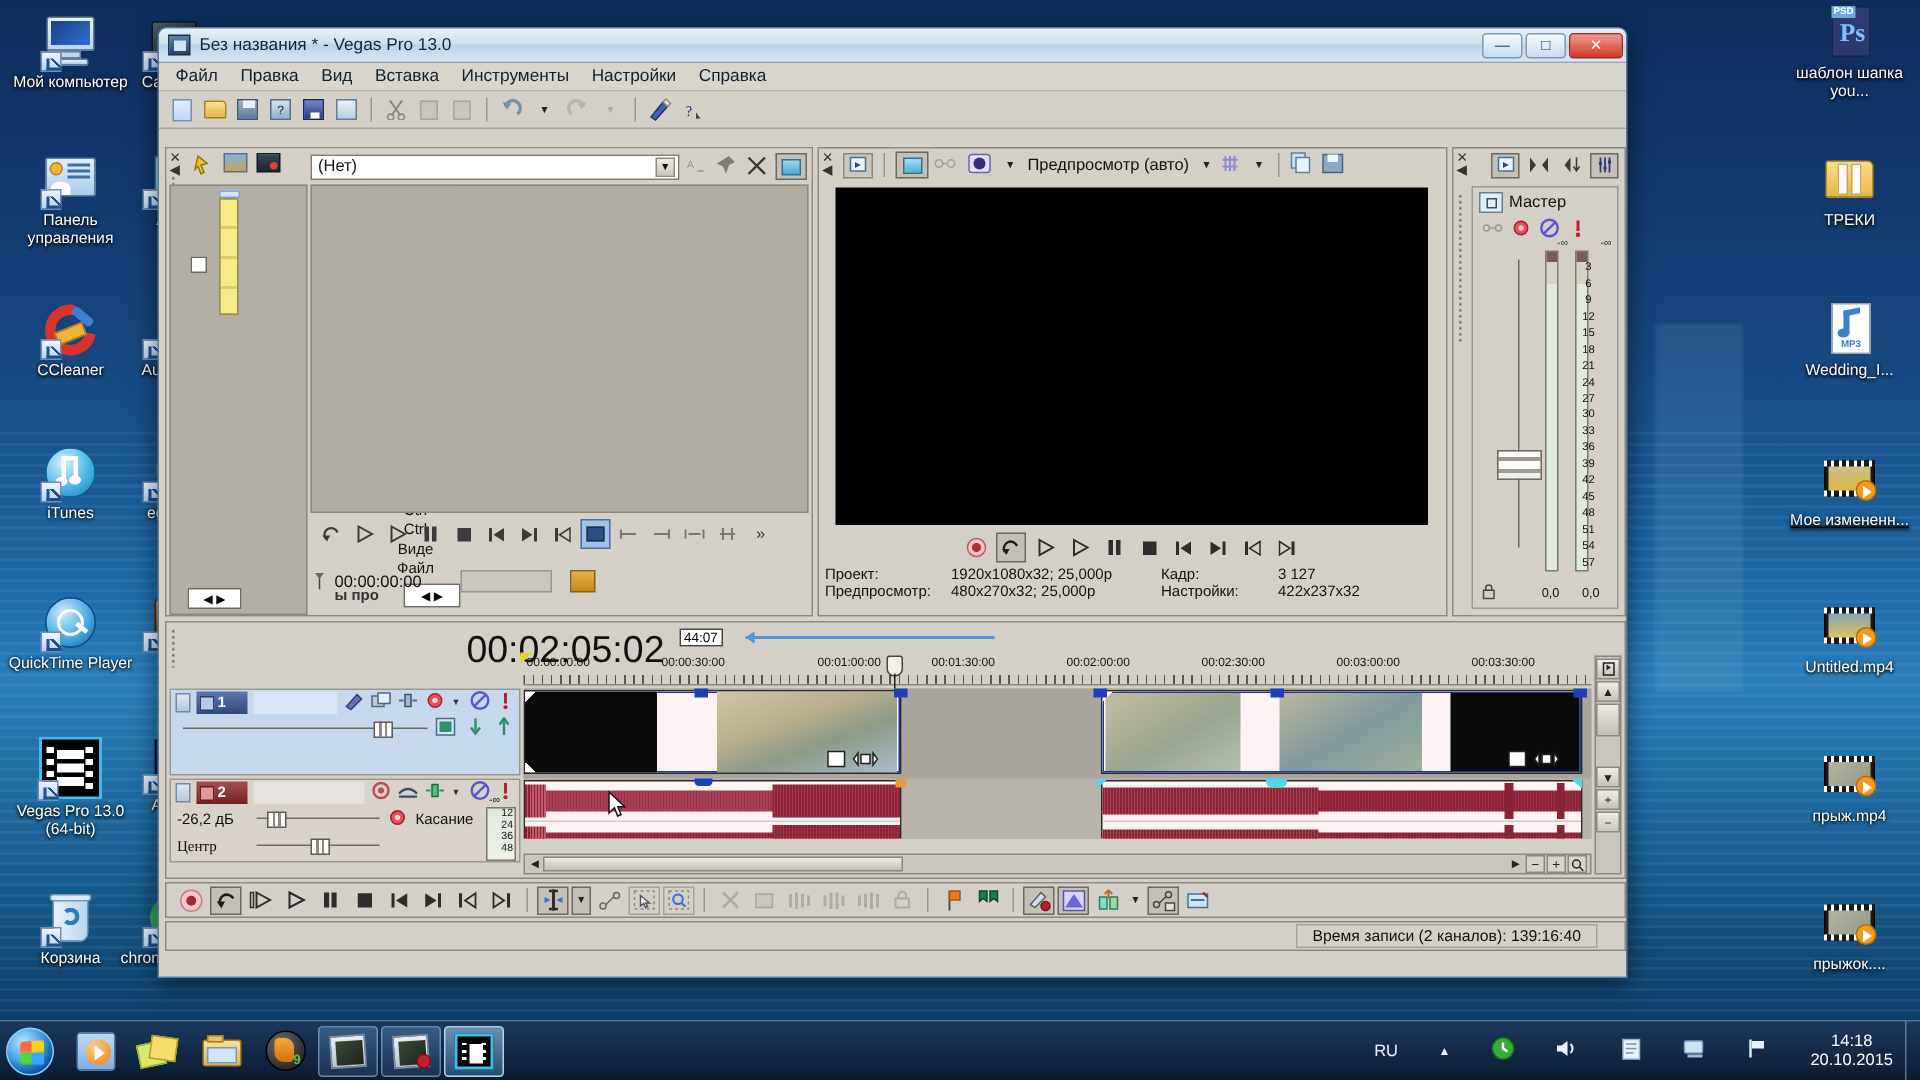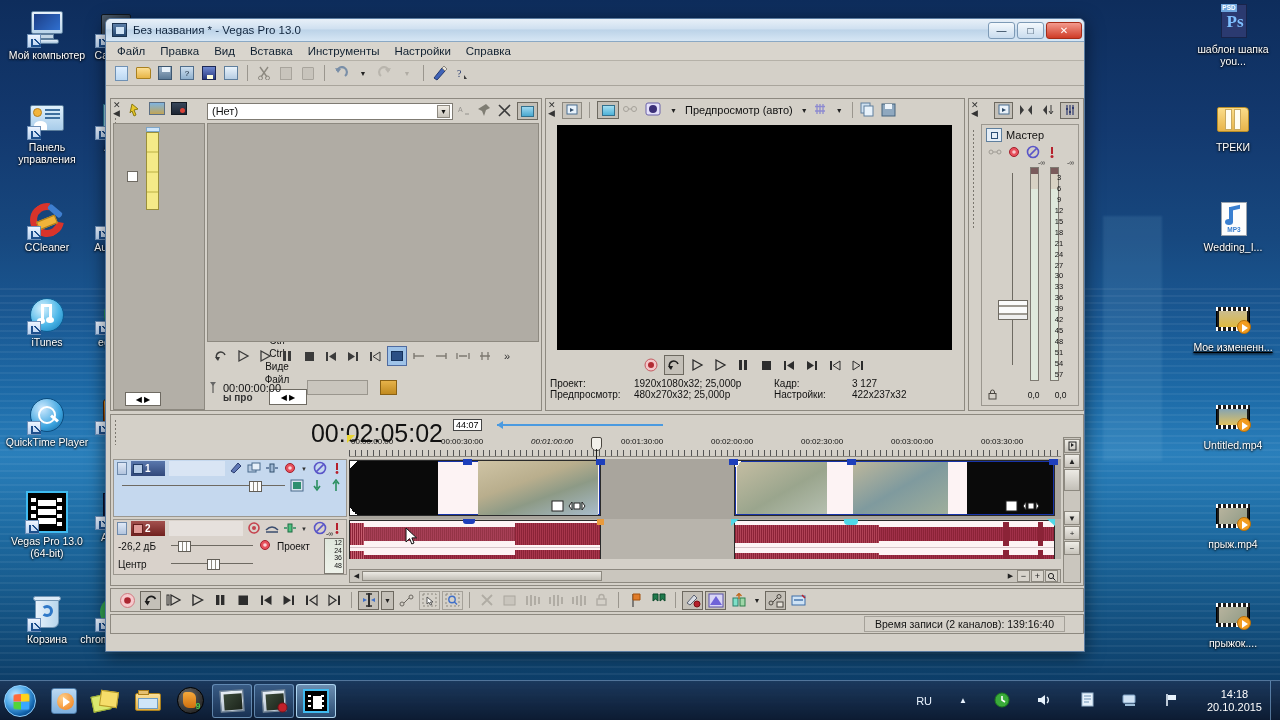--- a/index.html
+++ b/index.html
@@ -989,21 +989,21 @@
     <div class="looplabel">44:07</div>
     <div style="position:absolute;left:44px;top:5px;right:0;height:2px;background:#4b9ae0;"></div>
     <div style="position:absolute;left:44px;top:2px;width:0;height:0;border-right:6px solid #4b9ae0;border-top:4px solid transparent;border-bottom:4px solid transparent;"></div>
   </div>
   <div style="position:absolute;left:236px;top:20px;width:0;height:0;border-left:8px solid #e8d430;border-bottom:8px solid transparent;"></div>
 
   <div class="tl-ruler">
     <div class="tl-rulertext">
       <span style="position:absolute;left:2px;">00:00:00:00</span>
       <span style="position:absolute;left:92px;">00:00:30:00</span>
-      <span style="position:absolute;left:182px;font-style:italic;">00:01:00:00</span>
+      <span style="position:absolute;left:196px;">00:01:00:00</span>
       <span style="position:absolute;left:272px;">00:01:30:00</span>
       <span style="position:absolute;left:362px;">00:02:00:00</span>
       <span style="position:absolute;left:452px;">00:02:30:00</span>
       <span style="position:absolute;left:542px;">00:03:00:00</span>
       <span style="position:absolute;left:632px;">00:03:30:00</span>
     </div>
     <div class="tl-ticks"></div>
   </div>
 
   <div style="position:absolute;left:480px;top:22px;width:11px;height:14px;background:#f2f0ea;border:1px solid #4a4640;border-radius:2px 2px 5px 5px;"></div>
@@ -1109,25 +1109,25 @@
         <span class="dbtext" style="width:48px;">-26,2 дБ</span>
         <div class="slider" style="width:82px;">
           <div class="track"></div>
             <div class="knob" style="left:8%;"></div>
         </div>
         <span style="width:14px;">
           <svg width="14" height="14" viewBox="0 0 14 14">
               <circle cx="7" cy="7" r="4.5" fill="#e8505c" stroke="#a3202c"></circle>
               <circle cx="7" cy="7" r="1.8" fill="#f9d2d6"></circle>
             </svg></span>
-        <span class="dbtext">Проект</span>
+        <span class="dbtext">Касание</span>
         <span style="font-size:6px;color:#333;margin-left:10px;">▼</span>
       </div>
       <div class="th-row2" style="padding-left:4px;">
-        <span class="dbtext" style="width:48px;">Центр</span>
+        <span class="dbtext" style="width:48px;font-family:Liberation Serif, serif;">Центр</span>
         <div class="slider" style="width:82px;">
           <div class="track"></div>
             <div class="knob" style="left:44%;"></div>
         </div>
       </div>
       <div class="lvlmeter">
         <div style="position:absolute;left:1px;top:-9px;font-size:7px;">-∞</div>
         <div>12</div>
         <div>24</div>
         <div>36</div>

